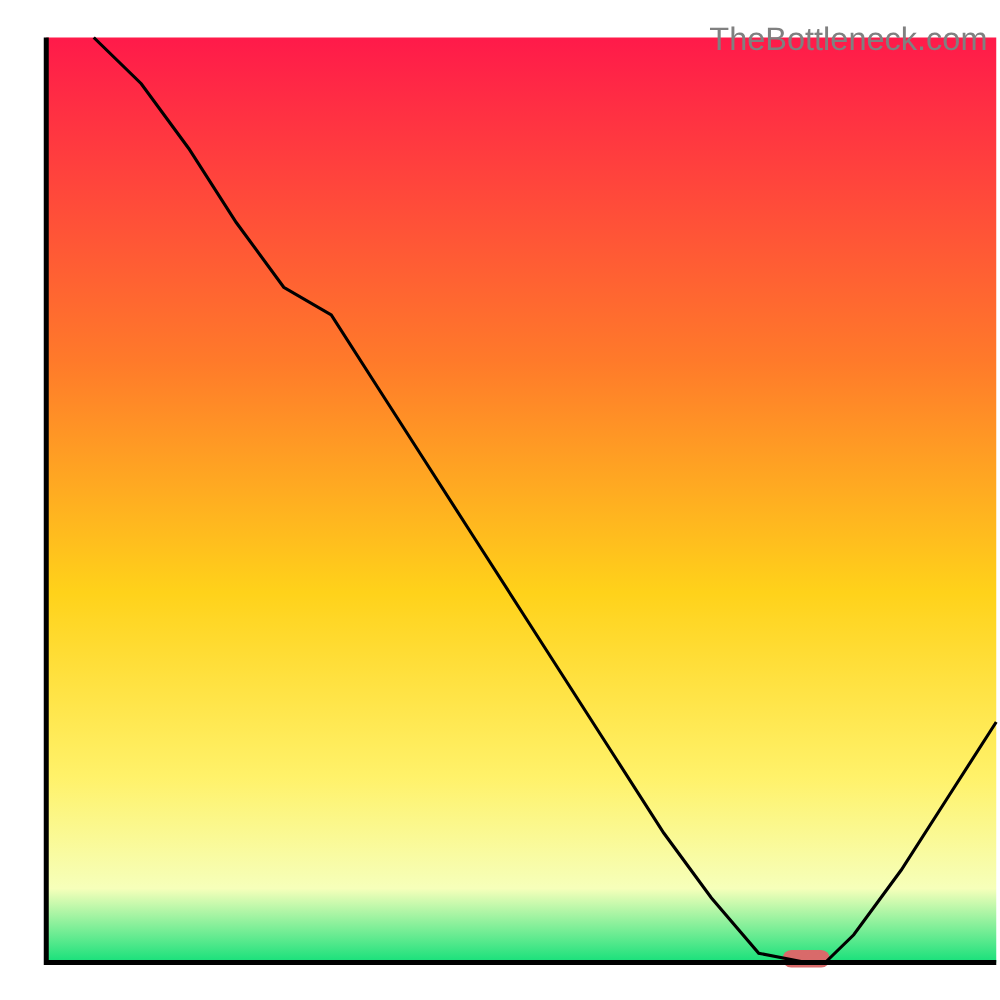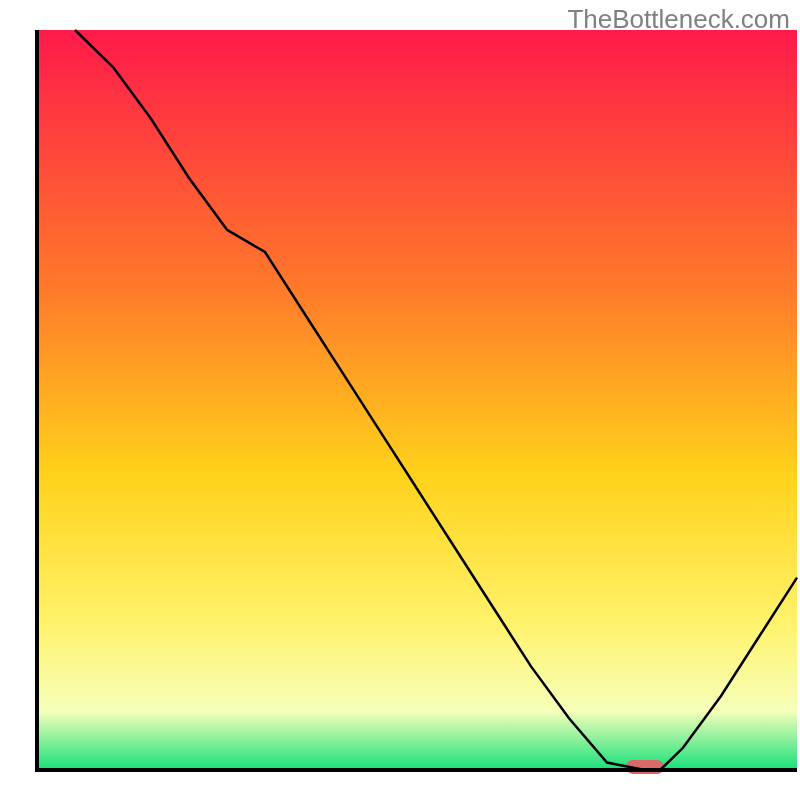--- a/index.html
+++ b/index.html
@@ -13,21 +13,21 @@
   .chart-container {
     width: 800px;
     height: 800px;
     position: relative;
   }
   svg {
     display: block;
   }
   .watermark {
     position: absolute;
-    top: 4px;
+    top: 16px;
     right: 10px;
     color: #808080;
     font-size: 26px;
     font-family: Arial, sans-serif;
   }
 </style>
 </head>
 <body>
 
 <div class="chart-container">

